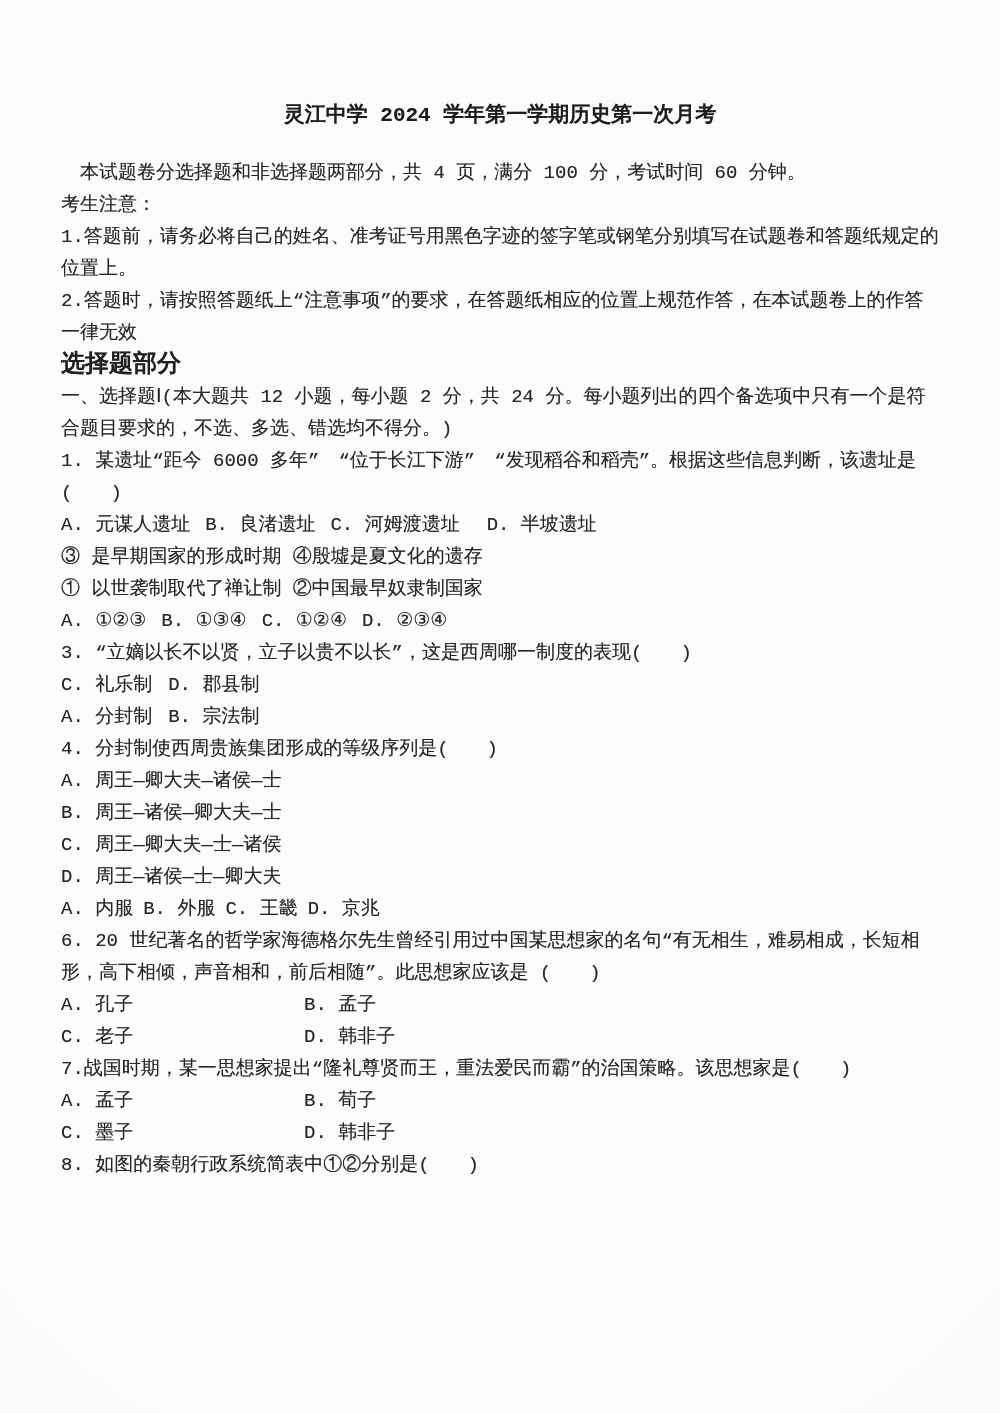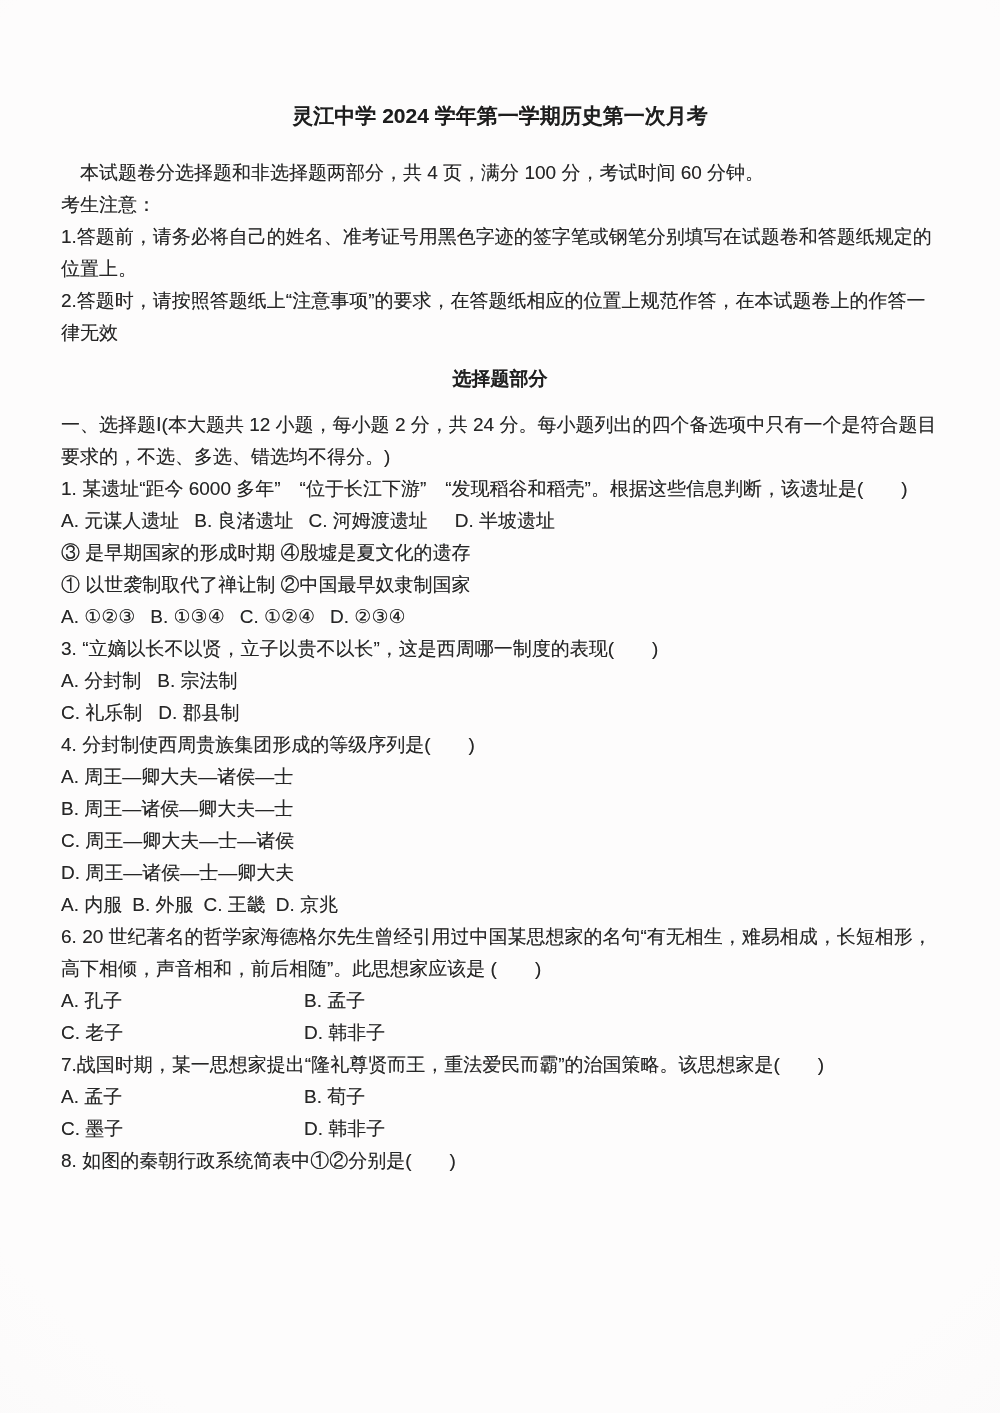--- a/index.html
+++ b/index.html
@@ -8,43 +8,43 @@
     background: #e8e8e8;
   }
   .page {
     position: relative;
     width: 1000px;
     height: 1413px;
     margin: 0 auto;
     box-sizing: border-box;
     padding: 103px 61px 0 61px;
     background: radial-gradient(130% 110% at 50% 45%, #fdfcfc 55%, #f4f3f3 100%);
-    font-family: Liberation Sans, sans-serif;
+    font-family: Liberation Mono, monospace;
     color: #262626;
     font-size: 19px;
     line-height: 32px;
     text-shadow: 0 0 0.6px rgba(45,45,45,0.45);
     overflow: hidden;
   }
   .page p { margin: 0; }
   .title {
     margin: 0 0 28px 0;
     font-size: 21px;
     line-height: 26px;
     font-weight: 700;
     text-align: center;
     color: #1d1d1d;
   }
   .indent { text-indent: 19px; }
   .section-heading {
-    margin: 14px;
-    font-size: 19px;
+    margin: 0;
+    font-size: 24px;
     line-height: 32px;
     font-weight: 700;
-    text-align: center;
+    text-align: left;
     color: #202020;
   }
   .qnum { margin-right: 0; }
   .opts-inline .opt { margin-right: 15px; }
   .opts-inline.tight .opt { margin-right: 10px; }
   .opt-gap { margin-left: 12px; }
   .opts-row .opt { margin-right: 16px; }
   .opts-grid {
     display: grid;
     grid-template-columns: 243px 280px;
@@ -79,24 +79,24 @@
     <p>③ 是早期国家的形成时期 ④殷墟是夏文化的遗存</p>
     <p>① 以世袭制取代了禅让制 ②中国最早奴隶制国家</p>
     <p class="opts-inline">
       <span class="opt">A. ①②③</span><span class="opt">B. ①③④</span><span class="opt">C. ①②④</span><span class="opt">D. ②③④</span>
     </p>
   </div>
 
   <div class="question">
     <p class="stem"><span class="qnum">3. </span><span>“立嫡以长不以贤，立子以贵不以长”，这是西周哪一制度的表现(　　)</span></p>
     <p class="opts-row">
-      <span class="opt">A. 分封制</span><span class="opt">B. 宗法制</span>
+      <span class="opt">C. 礼乐制</span><span class="opt">D. 郡县制</span>
     </p>
     <p class="opts-row">
-      <span class="opt">C. 礼乐制</span><span class="opt">D. 郡县制</span>
+      <span class="opt">A. 分封制</span><span class="opt">B. 宗法制</span>
     </p>
   </div>
 
   <div class="question">
     <p class="stem"><span class="qnum">4. </span><span>分封制使西周贵族集团形成的等级序列是(　　)</span></p>
     <p>A. 周王—卿大夫—诸侯—士</p>
     <p>B. 周王—诸侯—卿大夫—士</p>
     <p>C. 周王—卿大夫—士—诸侯</p>
     <p>D. 周王—诸侯—士—卿大夫</p>
   </div>

